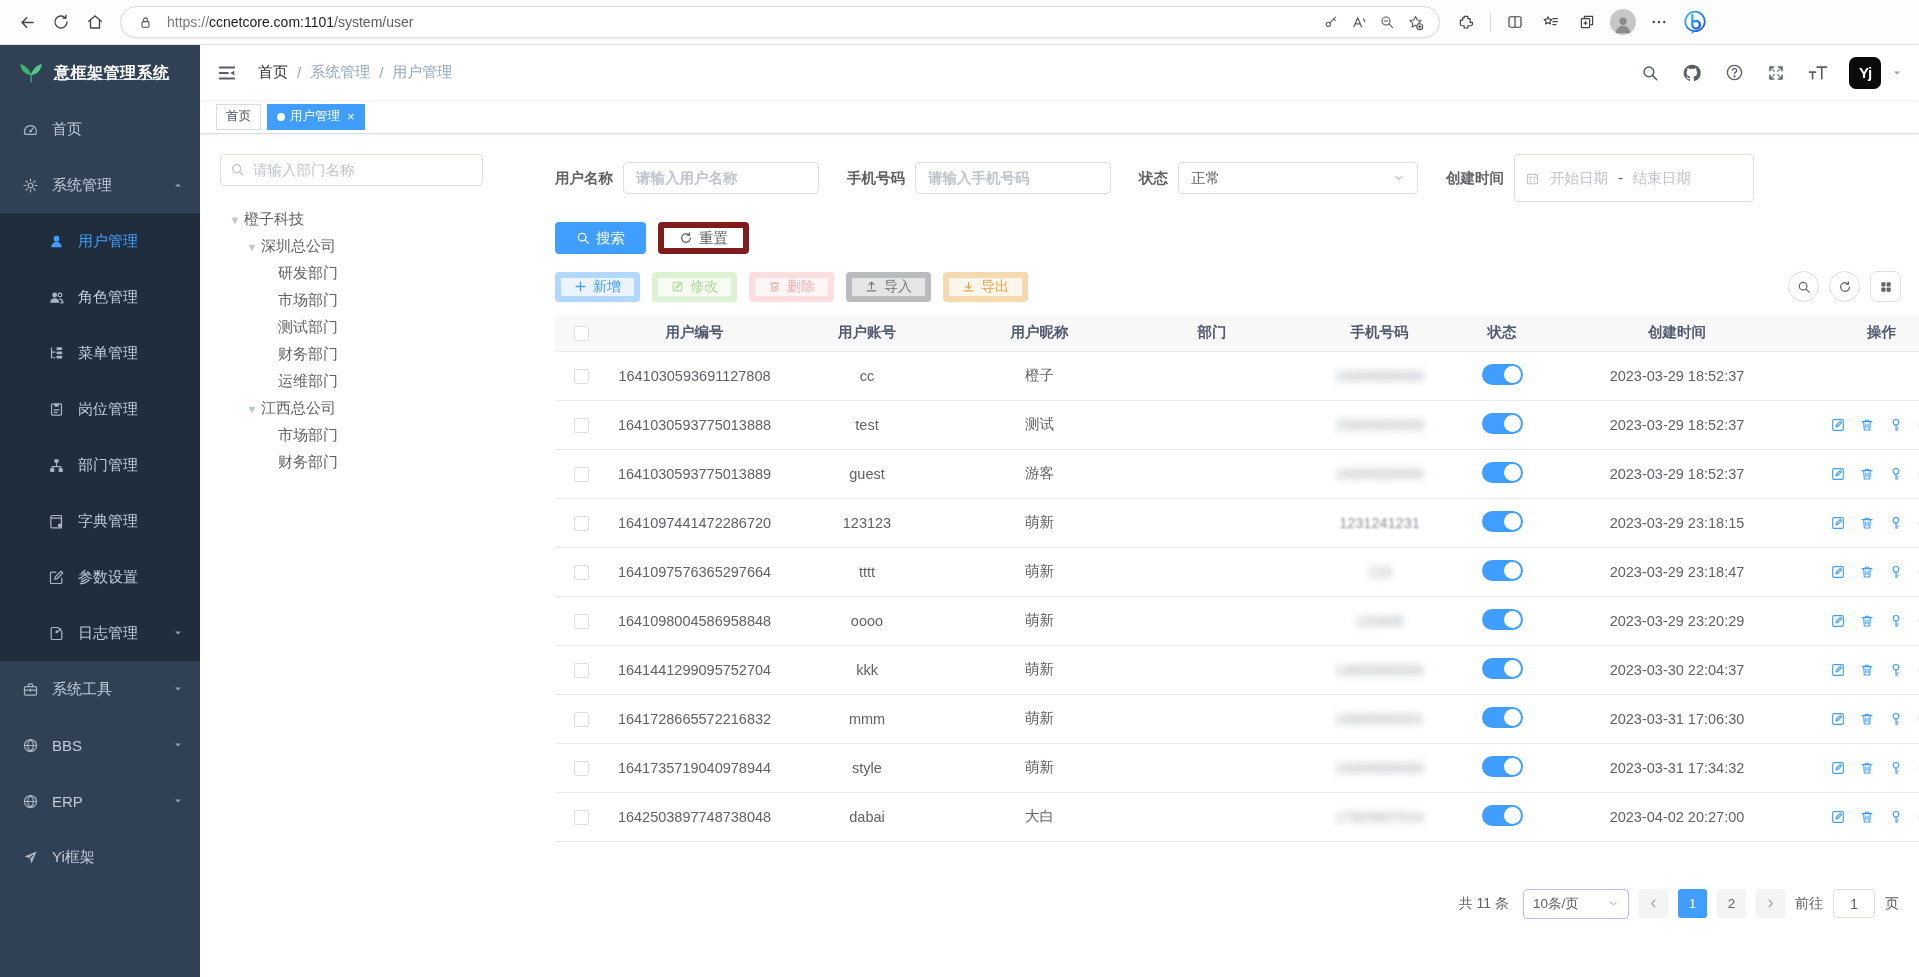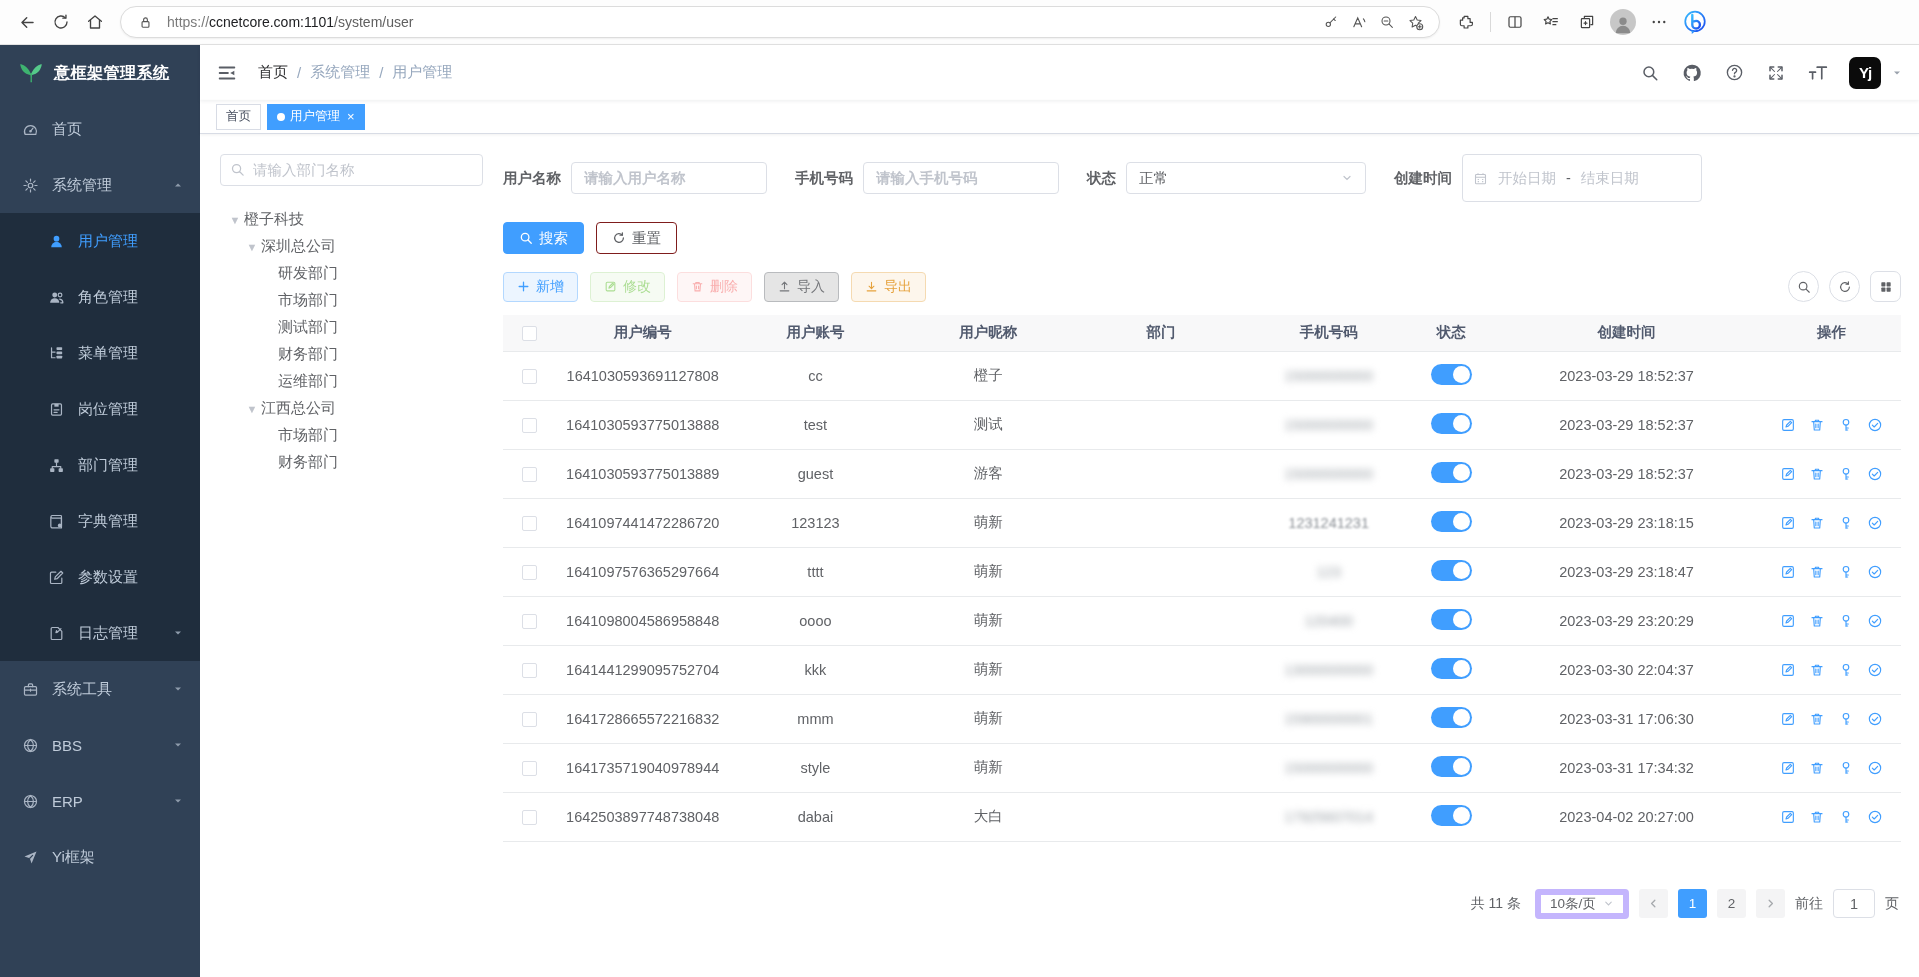--- a/index.html
+++ b/index.html
@@ -60,23 +60,23 @@
   
   .tags { height:34px; border-bottom:1px solid #d8dce5; box-shadow:0 1px 3px rgba(0,0,0,.06);
     display:flex; align-items:center; padding:0 16px; gap:6px; position:relative; z-index:1; }
   .tag { height:26px; display:inline-flex; align-items:center; padding:0 9px; font-size:12.5px;
     border:1px solid #d8dce5; background:#fff; color:#495060; cursor:pointer; gap:5px; }
   .tag.active { background:#409eff; border-color:#409eff; color:#fff; }
   .tag .dot { width:8px; height:8px; border-radius:50%; background:#fff; }
   .tag .close { font-size:13px; margin-left:2px; }
 
   
-  .content { flex:1; display:flex; gap:20px; padding:20px 18px 0 20px; overflow:hidden; }
+  .content { flex:1; display:flex; gap:32px; padding:20px 18px 0 20px; overflow:hidden; }
   .left-panel { width:263px; flex:0 0 auto; }
-  .right-panel { flex:1; min-width:0; }
+  .right-panel { flex:1; min-width:0;margin-left:40px; }
 
   .ipt { height:32px; border:1px solid #dcdfe6; border-radius:4px; font-size:14.5px;
     color:#606266; padding:0 12px; outline:none; background:#fff;
     font-family:"Liberation Sans","DejaVu Sans",sans-serif; }
   input::placeholder { color:#c0c4cc; }
   .ipt-wrap { position:relative; }
   .ipt-wrap .lead-ic { position:absolute; left:10px; top:8px; color:#c0c4cc; }
   .ipt-wrap input { padding-left:32px; width:100%; }
 
   
@@ -95,21 +95,21 @@
   .select .sel-caret { margin-left:auto; color:#c0c4cc; }
   .daterange { width:240px; height:48px; border:1px solid #dcdfe6; border-radius:4px;
     display:flex; align-items:center; gap:10px; padding:0 10px; font-size:14.5px;
     color:#c0c4cc; background:#fff; cursor:pointer; }
   .daterange .cal { color:#c0c4cc; display:flex; }
   .daterange .dr-sep { color:#606266; }
 
   
   .btn { display:inline-flex; align-items:center; justify-content:center; gap:6px;
     height:32px; padding:0 15px; border-radius:4px; font-size:14.5px; cursor:pointer;
-    border:1px solid #7f1d1d; background:#fff; color:#606266; white-space:nowrap; }
+    border:6px solid #7f1d1d; background:#fff; color:#606266; white-space:nowrap; }
   .btn-primary { background:#409eff; border-color:#409eff; color:#fff; }
   .btn-row { margin-top:20px; display:flex; gap:12px; }
   .tbar { margin-top:17px; display:flex; gap:12px; align-items:center; }
   .btn-sm { height:30px; padding:0 13px; font-size:14px; }
   .btn-plain-primary { background:#ecf5ff; border-color:#b3d8ff; color:#409eff; }
   .btn-plain-success { background:#f0f9eb; border-color:#c2e7b0; color:#67c23a; }
   .btn-plain-danger  { background:#fef0f0; border-color:#fbc4c4; color:#f56c6c; }
   .btn-plain-info    { background:#e5e5e5; border-color:#b9bbbe; color:#74767a; }
   .btn-plain-warning { background:#fdf6ec; border-color:#f5dab1; color:#e6a23c; }
   .btn.disabled { opacity:.55; cursor:not-allowed; }
@@ -132,21 +132,21 @@
     border-radius:50%; background:#fff; }
   .phone-blur { color:#9aa0a6; filter:blur(3.5px); user-select:none; }
   .phone-soft { color:#8b9096; filter:blur(1.3px); user-select:none; }
   .row-ops { display:flex; gap:13px; justify-content:center; color:#409eff; }
   .row-ops span { display:flex; cursor:pointer; }
 
   
   .pager { margin-top:47px; display:flex; align-items:center; justify-content:flex-end;
     gap:10px; font-size:14px; color:#606266; padding-right:2px; }
   .pager .total { margin-right:4px; }
-  .psel { width:94px; height:30px; border:6px solid #c4b5fd; border-radius:4px; display:flex;
+  .psel { width:106px; height:30px; border:1px solid #c4b5fd; border-radius:4px; display:flex;
     align-items:center; padding:0 9px; font-size:13.5px; color:#606266; cursor:pointer; background:#fff; }
   .psel .sel-caret { margin-left:auto; color:#c0c4cc; }
   .pbtn { min-width:29px; height:29px; border-radius:3px; background:#f4f4f5; color:#606266;
     display:flex; align-items:center; justify-content:center; font-size:13.5px; cursor:pointer; }
   .pbtn.active { background:#409eff; color:#fff; }
   .pbtn.arrow { color:#a6a9ad; }
   .goto-input { width:42px; height:29px; text-align:center; padding:0 4px; }
   svg { display:block; }
 </style>
 </head>

